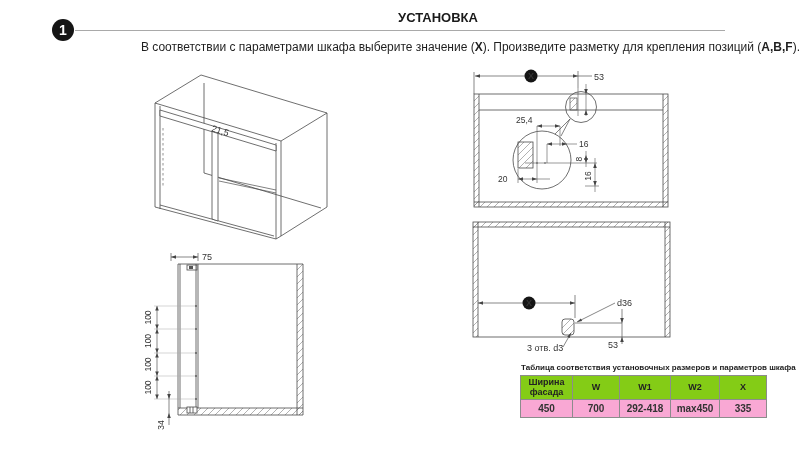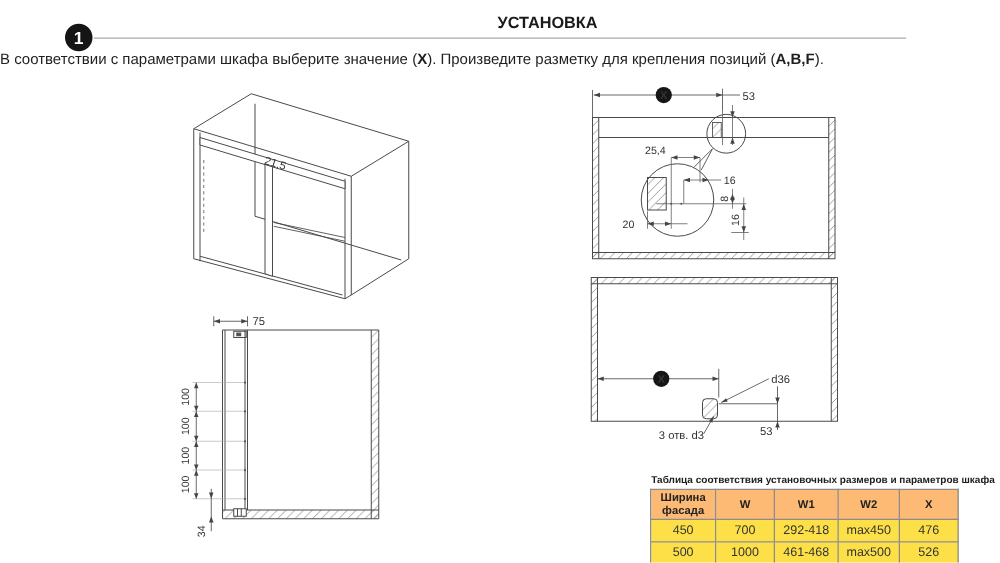--- a/index.html
+++ b/index.html
@@ -7,35 +7,35 @@
        font-family:"Liberation Sans",sans-serif;color:#222;}
   .stage{position:absolute;left:0;top:0;width:800px;height:450px;}
 
   
   .step-badge{position:absolute;left:52px;top:19px;width:22px;height:22px;border-radius:50%;
               background:#151515;color:#fff;font-weight:bold;font-size:14px;
               display:flex;align-items:center;justify-content:center;}
   .head-rule{position:absolute;left:75px;top:30px;width:650px;height:1px;background:#a9a9a9;}
   .page-title{position:absolute;left:0;top:10px;width:800px;text-align:center;
               font-size:13px;font-weight:bold;color:#1a1a1a;padding-left:38px;}
-  .instruction{position:absolute;left:0;top:40px;width:800px;text-align:left;
+  .instruction{position:absolute;left:0;top:40px;width:800px;text-align:right;
                font-size:12px;color:#1f1f1f;}
   .instruction b{font-weight:bold;}
 
   .diagram{position:absolute;}
   svg text{font-family:"Liberation Sans",sans-serif;font-size:9px;fill:#333;}
   svg .sm{font-size:8.5px;}
 
   
   .tblwrap{position:absolute;left:520px;top:363px;width:266px;}
-  .tbl-title{font-size:8px;font-weight:bold;color:#1d1d1d;margin:16px 0 3px 1px;white-space:nowrap;}
+  .tbl-title{font-size:8px;font-weight:bold;color:#1d1d1d;margin:0 0 3px 1px;white-space:nowrap;}
   table{border-collapse:collapse;table-layout:fixed;width:246px;}
   th,td{border:1px solid #8c8c8c;text-align:center;padding:0;}
-  th{background:#fdba74;font-size:9px;font-weight:bold;height:23px;line-height:1.1;color:#222;}
-  td{font-size:10px;height:17px;background:#fde047;color:#333;}
+  th{background:#84cc16;font-size:9px;font-weight:bold;height:23px;line-height:1.1;color:#222;}
+  td{font-size:10px;height:17px;background:#f9a8d4;color:#333;font-weight:bold;}
 </style>
 </head>
 <body>
 
 <div class="stage">
 
   <div class="step-badge">1</div>
   <div class="head-rule"></div>
   <div class="page-title">УСТАНОВКА</div>
   <div class="instruction"><span>В соответствии с параметрами шкафа выберите значение (</span><b>X</b><span>). Произведите разметку для крепления позиций (</span><b>A,B,F</b><span>).</span></div>
@@ -293,26 +293,19 @@
           <th>W2</th>
           <th>X</th>
         </tr>
       </thead>
       <tbody>
         <tr>
           <td>450</td>
           <td>700</td>
           <td>292-418</td>
           <td>max450</td>
-          <td>476</td>
-        </tr>
-        <tr>
-          <td>500</td>
-          <td>1000</td>
-          <td>461-468</td>
-          <td>max500</td>
-          <td>526</td>
+          <td>335</td>
         </tr>
       </tbody>
     </table>
   </div>
 
 </div>
 
 </body></html>

